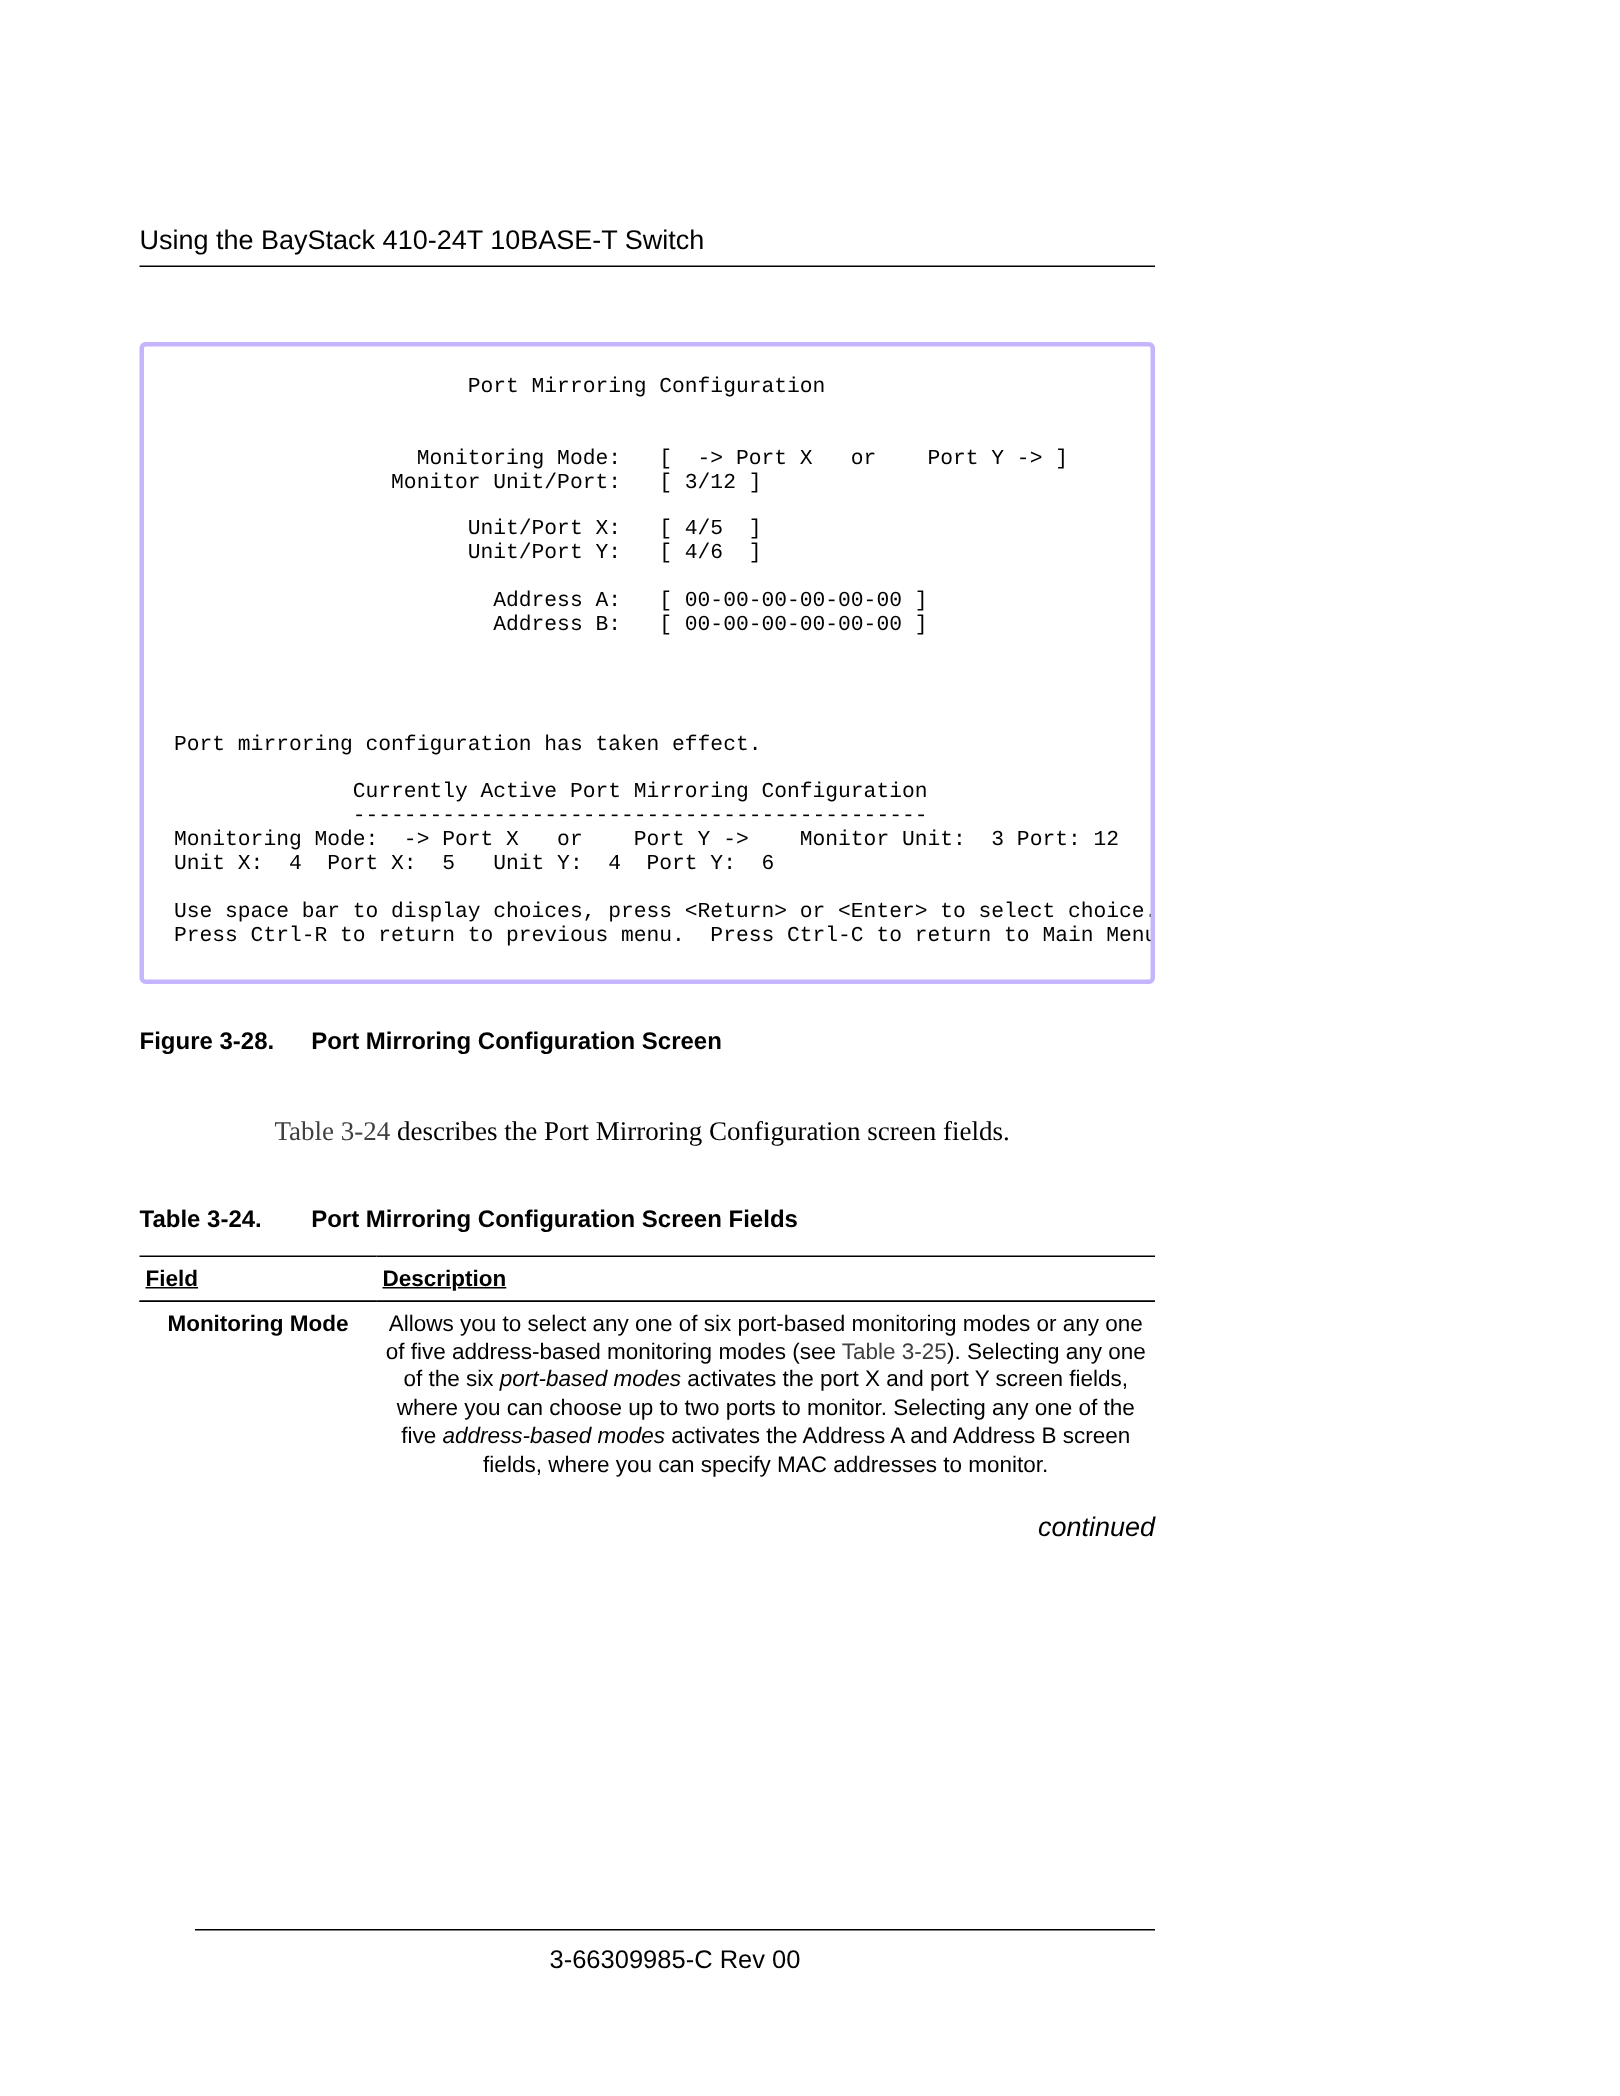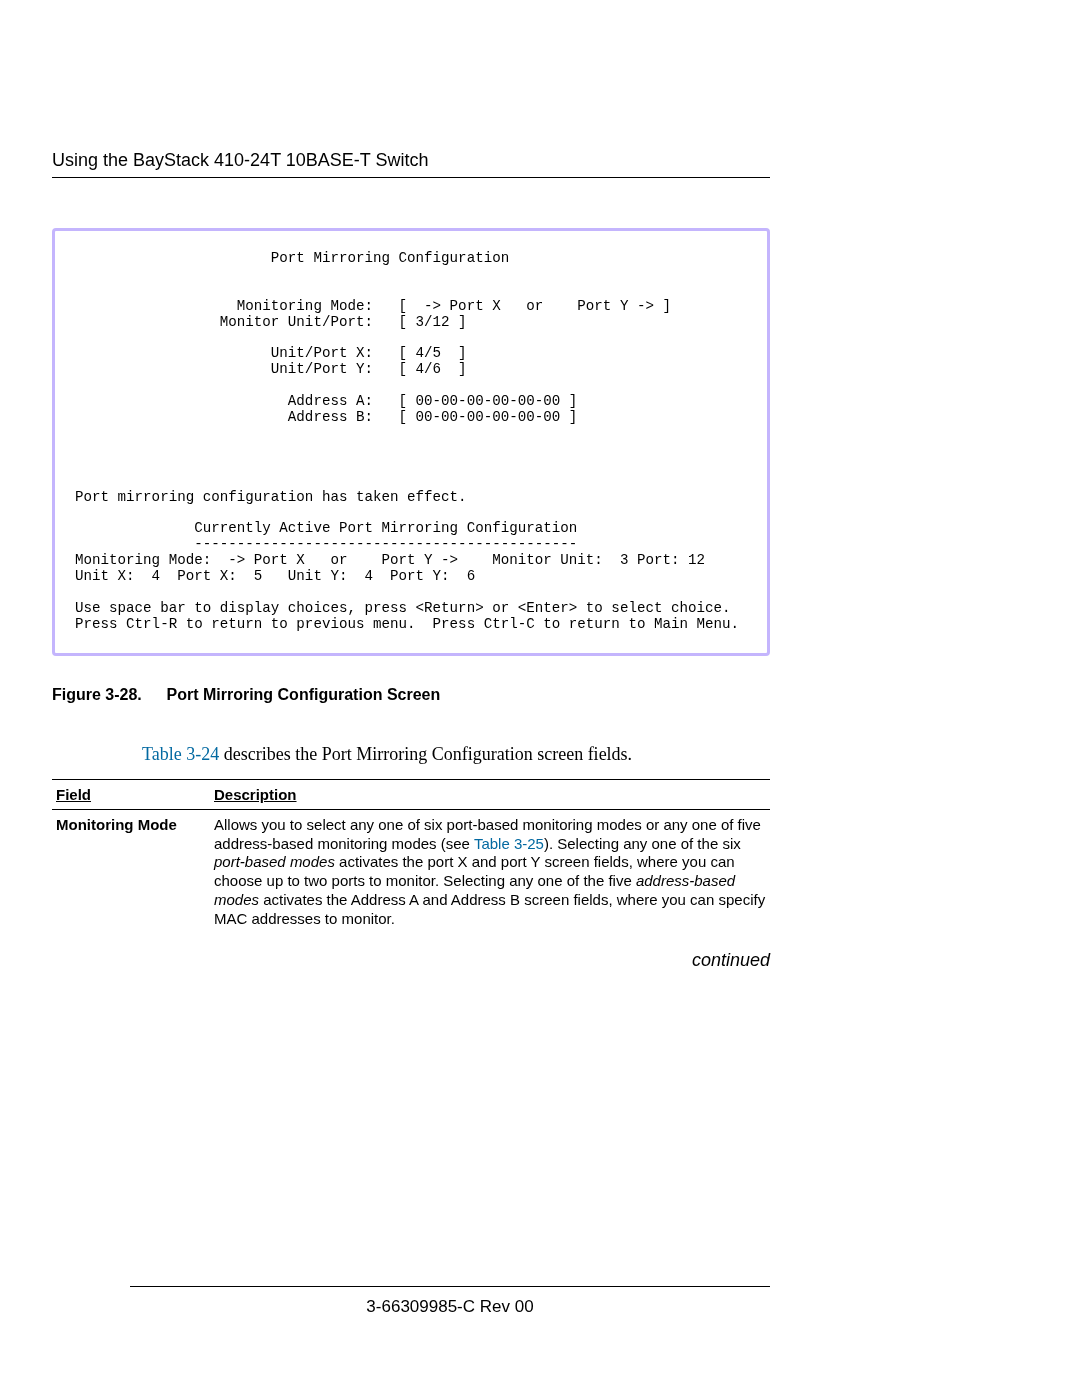--- a/index.html
+++ b/index.html
@@ -7,21 +7,21 @@
     padding: 0;
     background: #fff;
     font-family: "Times New Roman", Times, serif;
     color: #000;
   }
   .page {
     width: 900px;
     height: 1397px;
     position: relative;
     box-sizing: border-box;
-    padding: 150px 130px 0 52px;
+    padding: 150px 130px 0 93px;
   }
   .header-title {
     font-family: Arial, Helvetica, sans-serif;
     font-size: 18px;
     margin-bottom: 6px;
   }
   .header-rule {
     border: none;
     border-top: 1px solid #000;
     margin: 0 0 50px 0;
@@ -41,21 +41,21 @@
     font-family: Arial, Helvetica, sans-serif;
     font-size: 16px;
     font-weight: bold;
   }
   .fig-num { display:inline-block; width:110px; }
   .body-para {
     margin-top: 40px;
     margin-left: 90px;
     font-size: 18px;
   }
-  .link { color: #0369a1; }
+  .link { color: #404040; }
   .table-caption {
     margin-top: 40px;
     font-family: Arial, Helvetica, sans-serif;
     font-size: 16px;
     font-weight: bold;
   }
   .field-table {
     width: 100%;
     border-collapse: collapse;
     font-family: Arial, Helvetica, sans-serif;
@@ -67,20 +67,21 @@
     font-weight: bold;
     padding: 6px 4px;
     border-top: 1.5px solid #000;
     border-bottom: 1px solid #000;
     text-decoration: underline;
   }
   .field-table td {
     vertical-align: top;
     padding: 6px 4px;
     line-height: 1.25;
+    text-align: center;
   }
   .col-field { width: 150px; }
   .italic { font-style: italic; }
   .sub-row td { padding-top: 4px; padding-bottom: 4px; }
   .sub-label { width:100px; display:inline-block; }
   .continued {
     text-align: right;
     font-style: italic;
     font-family: Arial, Helvetica, sans-serif;
     font-size: 18px;
@@ -139,20 +140,24 @@
 
   <div class="figure-caption">
     <span class="fig-num">Figure 3-28.</span>
     <span>Port Mirroring Configuration Screen</span>
   </div>
 
   <div class="body-para">
     <span class="link">Table 3-24</span><span> describes the Port Mirroring Configuration screen fields.</span>
   </div>
 
+  <div class="table-caption">
+    <span class="fig-num">Table 3-24.</span>
+    <span>Port Mirroring Configuration Screen Fields</span>
+  </div>
 
   <table class="field-table">
     <thead>
       <tr>
         <th class="col-field">Field</th>
         <th>Description</th>
       </tr>
     </thead>
     <tbody>
       <tr>

